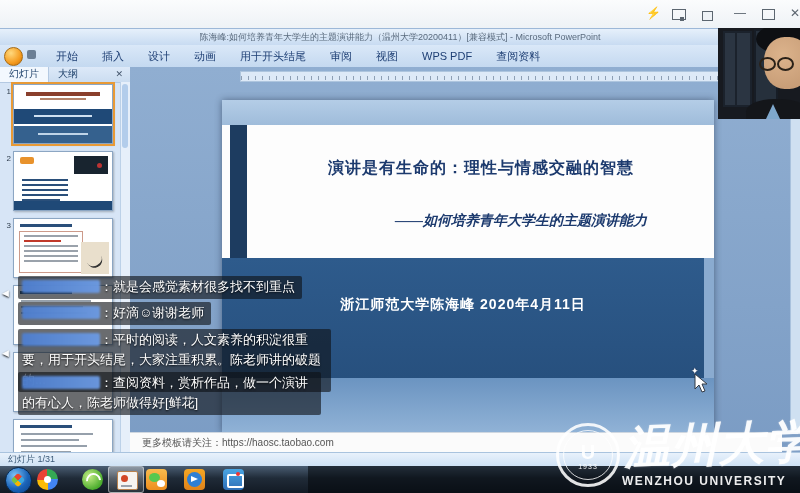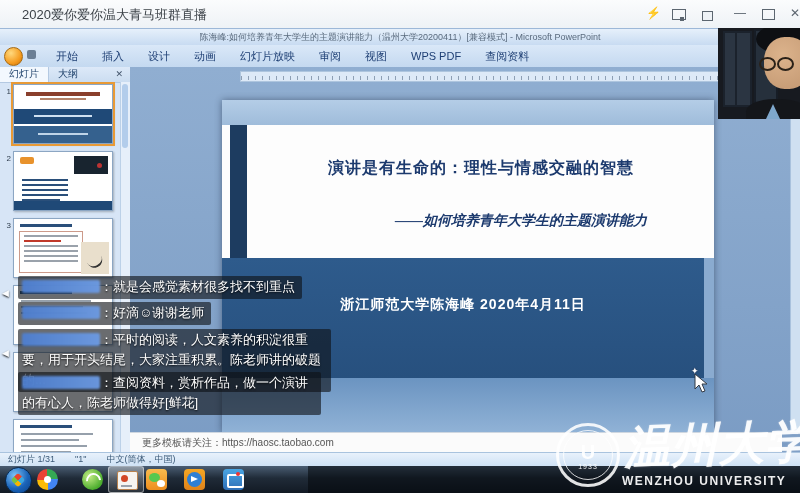--- a/index.html
+++ b/index.html
@@ -105,21 +105,21 @@
   
   .chat{position:absolute;left:18px;z-index:40;background:rgba(14,17,23,.62);color:#fff;
         font-size:13px;line-height:20px;padding:1px 7px 2px 4px;border-radius:2px;
         text-shadow:0 1px 2px rgba(0,0,0,.9);}
   .uname{display:inline-block;vertical-align:-2px;width:78px;height:13px;border-radius:2px;
          background:linear-gradient(90deg,#4e7fd0,#6c9be4);filter:blur(1.3px);opacity:.95;}
   .chat-arrow{position:absolute;left:2px;z-index:41;color:#fff;font-size:9px;opacity:.9;text-shadow:0 1px 2px #000;}
 
   
   .statusbar{left:0;top:452px;width:800px;height:14px;background:linear-gradient(#e8f1fb,#cfe2f5);
-    border-top:1px solid #a9c3de;font-size:9px;color:#3c5a78;line-height:13px;display:flex;gap:20px;padding-left:8px;box-sizing:border-box;}
+    border-top:1px solid #a9c3de;font-size:9px;color:#3c5a78;line-height:13px;display:flex;gap:4px;padding-left:8px;box-sizing:border-box;flex-direction:column;}
 
   
   .taskbar{left:0;top:466px;width:800px;height:27px;
     background:linear-gradient(#4a5d72,#202b38 45%,#121a24);}
   .taskbar::after{content:"";position:absolute;left:308px;right:0;top:0;bottom:0;background:rgba(4,7,11,.55);}
   .start-orb{position:absolute;left:5px;top:1px;width:25px;height:25px;border-radius:50%;
     background:radial-gradient(circle at 35% 30%,#7ec3f7,#1a63b8 55%,#0a3f86);border:1px solid #07284e;}
   .flag{position:absolute;left:7px;top:7px;width:10px;height:10px;border-radius:2px;
     background:conic-gradient(#3aa7e0 0 25%,#f7b500 0 50%,#7ac143 0 75%,#e8452c 0);transform:rotate(45deg);}
   .tb-icon{position:absolute;top:3px;width:21px;height:21px;border-radius:4px;}
@@ -158,40 +158,39 @@
   .wm-en{position:absolute;left:622px;top:474px;font-size:12px;font-weight:bold;letter-spacing:1.5px;white-space:nowrap;}
 
   
   .cursor{left:692px;top:372px;z-index:70;}
   .cursor .spark{position:absolute;left:-1px;top:-6px;color:#fff;font-size:9px;text-shadow:0 0 2px #334;}
 </style>
 </head>
 <body>
 
 <div class="abs topbar">
-  <div class="topbar-title">2020爱你爱你温大青马班群直播</div>
   <span class="win-ctl" style="left:646px;">⚡</span>
   <span class="win-ctl" style="left:672px;top:9px;"><span class="ic-pin"></span></span>
   <span class="win-ctl" style="left:702px;top:10px;"><span class="ic-stack"></span></span>
   <span class="win-ctl" style="left:734px;">—</span>
   <span class="win-ctl" style="left:762px;top:9px;"><span class="ic-box"></span></span>
   <span class="win-ctl" style="left:790px;">✕</span>
 </div>
 
 <div class="abs ppt-titlebar">陈海峰:如何培养青年大学生的主题演讲能力（温州大学20200411）[兼容模式] - Microsoft PowerPoint</div>
 
 <div class="abs ribbon">
   <div class="orb"></div>
   <div class="qat"></div>
   <div class="tabs">
     <span class="tab">开始</span>
     <span class="tab">插入</span>
     <span class="tab">设计</span>
     <span class="tab">动画</span>
-    <span class="tab">幻灯片放映</span>
+    <span class="tab">用于开头结尾</span>
     <span class="tab">审阅</span>
     <span class="tab">视图</span>
     <span class="tab">WPS PDF</span>
     <span class="tab">查阅资料</span>
   </div>
 </div>
 
 <div class="abs main">
 
   <div class="panel">

